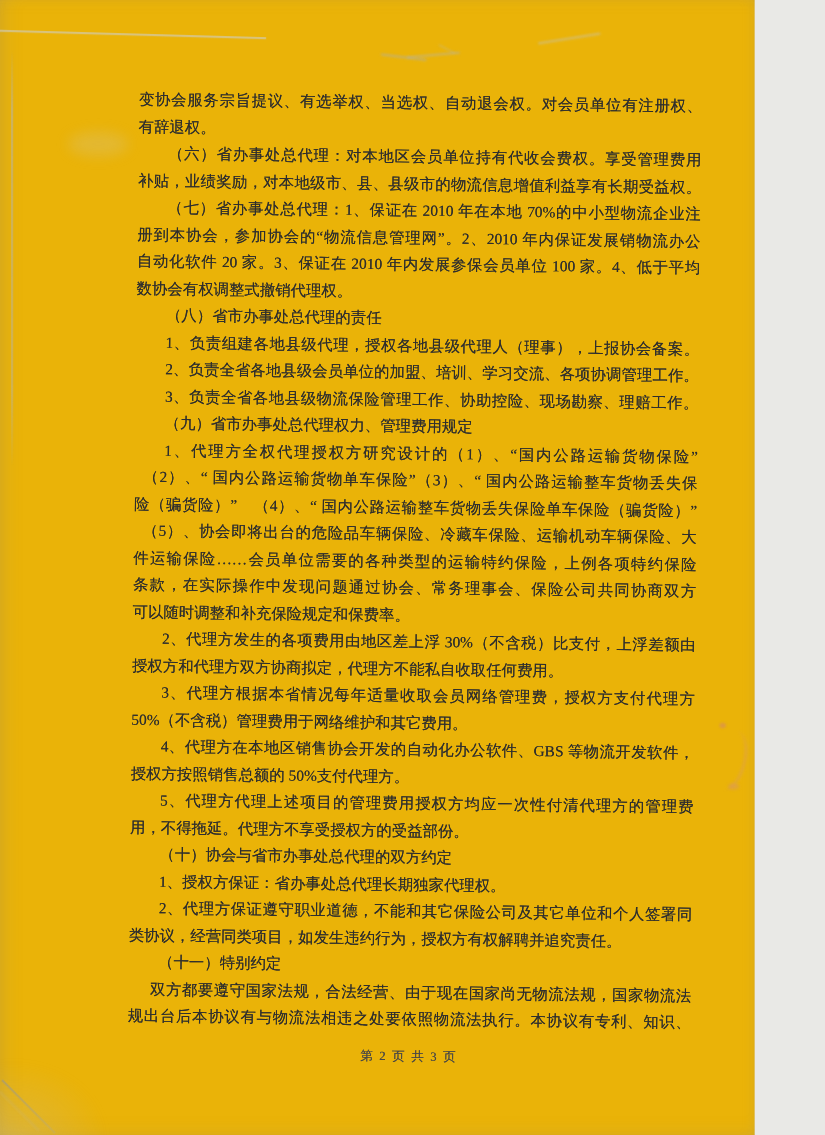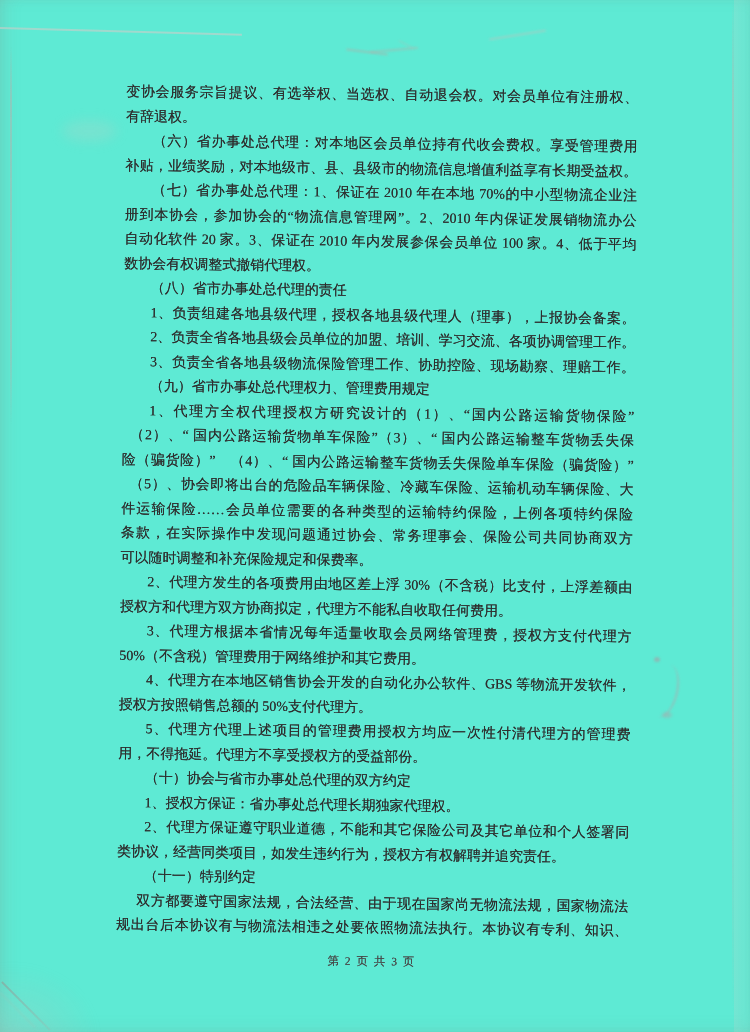--- a/index.html
+++ b/index.html
@@ -1,19 +1,19 @@
 <!DOCTYPE html>
 <html><head>
 <meta charset="utf-8">
 <style>
   html,body{margin:0;padding:0;background:#e9e9e6;}
   .page{
     position:relative;
-    width:750px;height:1032px;
-    background:#5eead4;
+    width:686px;height:1032px;
+    background:#eab308;
     overflow:hidden;
     font-family:"Liberation Serif","DejaVu Serif",serif;
     box-shadow:inset 16px 0 20px -16px rgba(140,140,132,.30),
                inset -8px 0 14px -10px rgba(150,150,142,.22),
                inset 0 10px 16px -14px rgba(160,160,152,.22),
                inset 0 -12px 18px -14px rgba(150,150,142,.25);
   }
   
   .content{
     position:absolute;left:121px;top:83px;width:512px;

